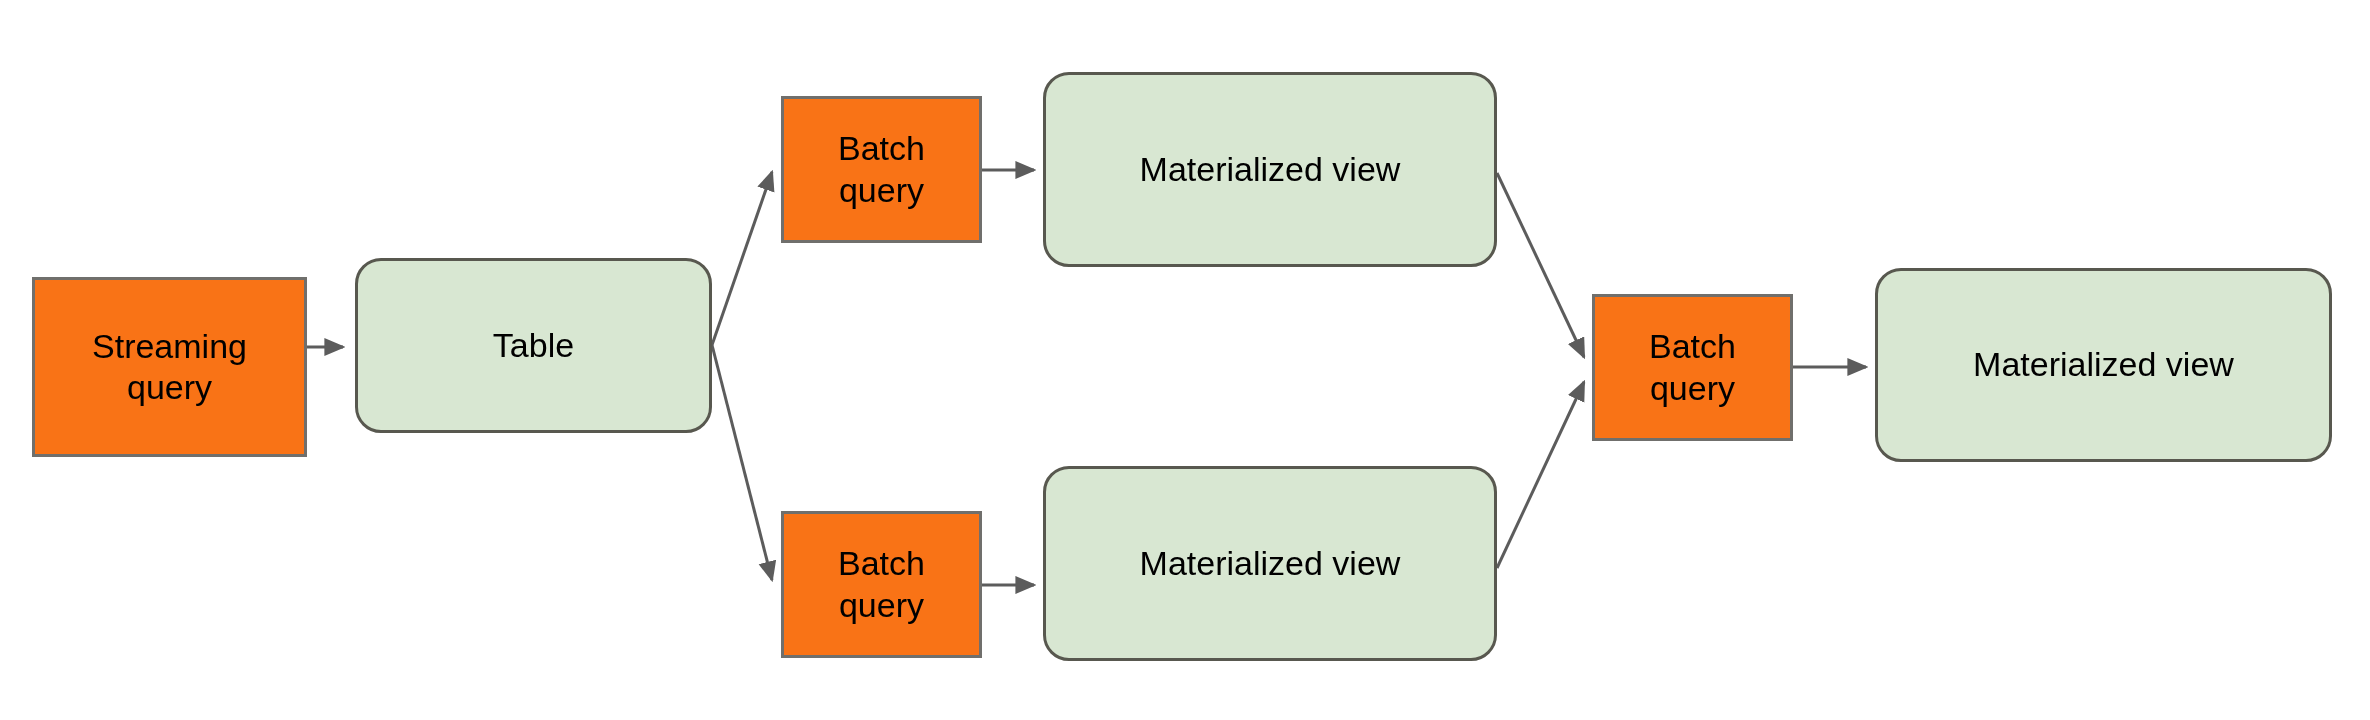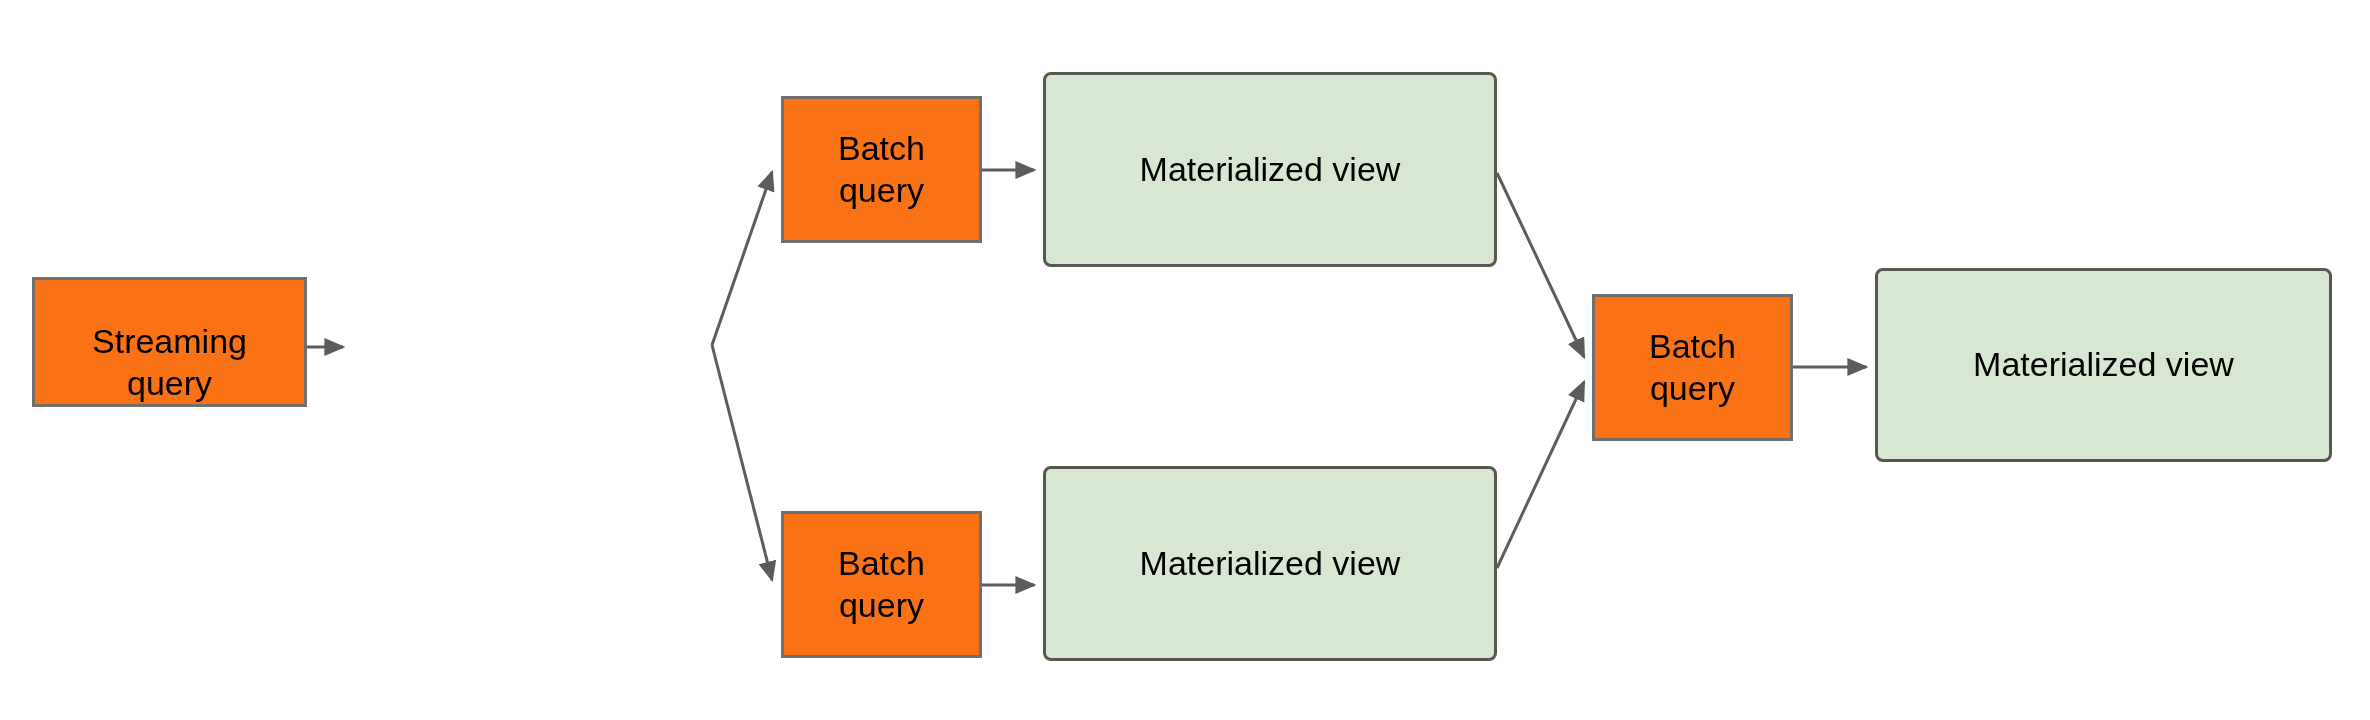--- a/index.html
+++ b/index.html
@@ -39,21 +39,21 @@
     white-space: pre-line;
     z-index: 2;
   }
   .node-process {
     background: #f97316;
     border: 3px solid #706f6c;
   }
   .node-store {
     background: #d8e7d2;
     border: 3px solid #58584f;
-    border-radius: 8px;
+    border-radius: 26px;
   }
   .node-label {
     display: block;
     white-space: pre-line;
   }
 </style>
 </head>
 <body>
 
 <div id="canvas">
@@ -75,25 +75,28 @@
 
     <line x1="982" y1="585" x2="1034" y2="585" stroke="#5c5c5c" stroke-width="3" marker-end="url(#arrowhead)"></line>
 
     <line x1="1497" y1="173" x2="1584" y2="357" stroke="#5c5c5c" stroke-width="3" marker-end="url(#arrowhead)"></line>
 
     <line x1="1497" y1="568" x2="1584" y2="382" stroke="#5c5c5c" stroke-width="3" marker-end="url(#arrowhead)"></line>
 
     <line x1="1793" y1="367" x2="1866" y2="367" stroke="#5c5c5c" stroke-width="3" marker-end="url(#arrowhead)"></line>
   </svg>
 
-  <div class="node node-process" style="left: 32px; top: 277px; width: 275px; height: 130px; align-items: flex-end;">
+  <div class="node node-process" style="left: 32px; top: 277px; width: 275px; height: 180px;">
     <span class="node-label">Streaming
 query</span>
   </div>
 
+  <div class="node node-store" style="left: 355px; top: 258px; width: 357px; height: 175px;">
+    <span class="node-label">Table</span>
+  </div>
 
   <div class="node node-process" style="left: 781px; top: 96px; width: 201px; height: 147px;">
     <span class="node-label">Batch
 query</span>
   </div>
 
   <div class="node node-store" style="left: 1043px; top: 72px; width: 454px; height: 195px;">
     <span class="node-label">Materialized view</span>
   </div>
 

